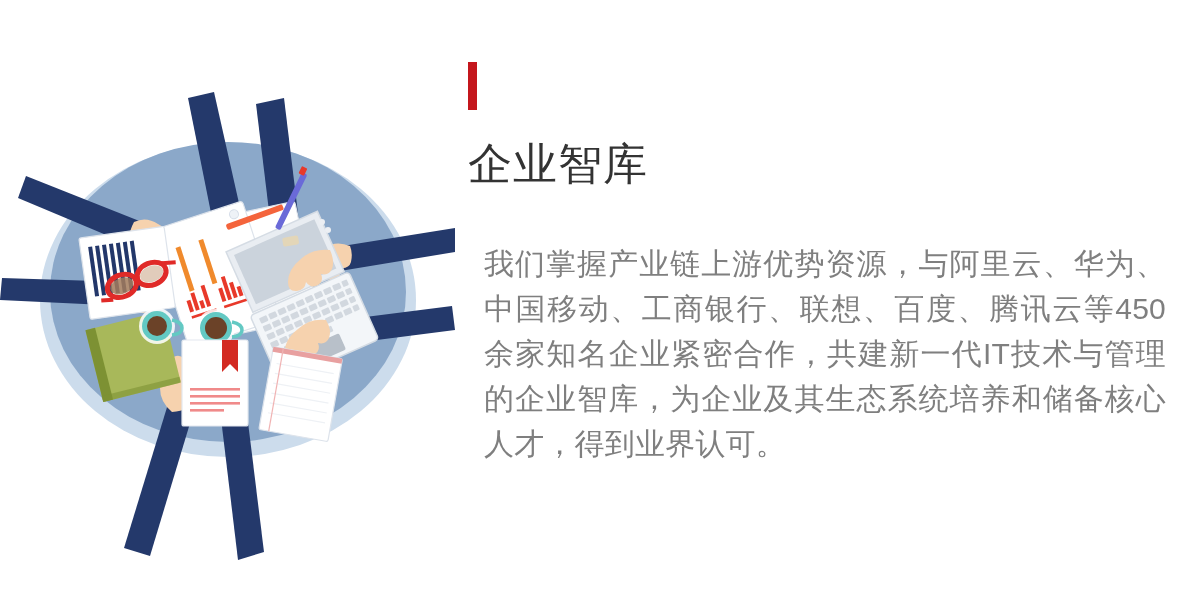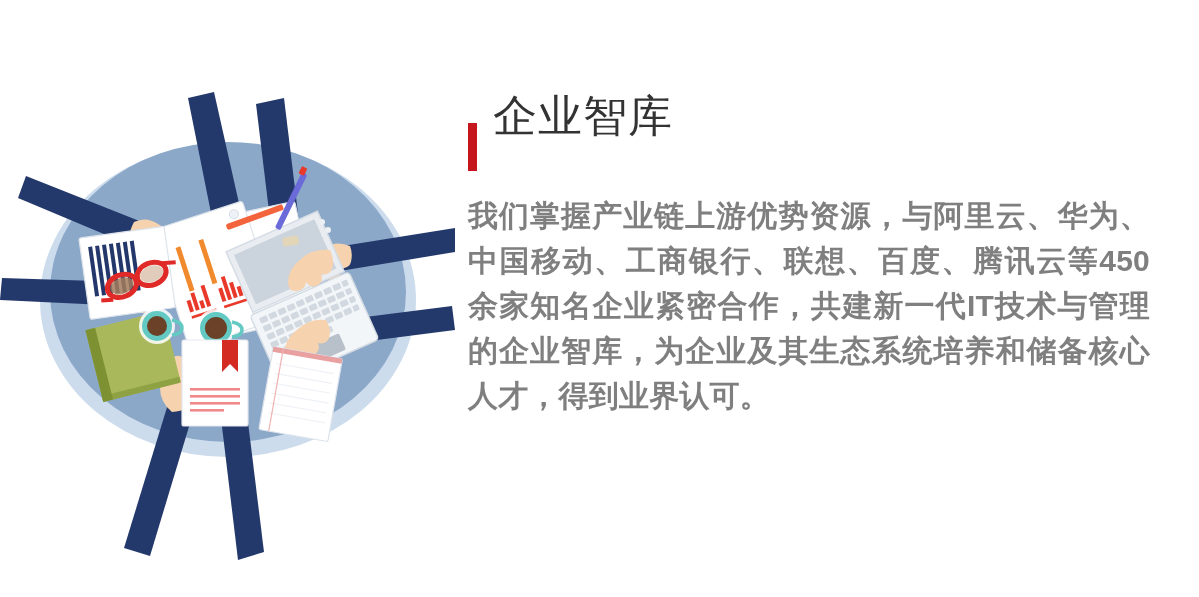--- a/index.html
+++ b/index.html
@@ -27,49 +27,50 @@
   .illu-svg{display:block;width:455px;height:597px;}
 
   
   .content{
     position:absolute;
     left:468px; top:62px;
     width:690px;
   }
   .title-row{
     display:flex;
-    align-items:flex-end;
+    align-items:flex-start;
     margin:0 0 22px 0;
+    flex-direction:column;
   }
   .title-bar{
     width:9px;
     height:48px;
     background:#c4161c;
     margin-right:16px;
     flex:0 0 auto;
   }
   .title-text{
     font-size:44px;
     line-height:50px;
     color:#333333;
     letter-spacing:1px;
     font-weight:400;
     white-space:nowrap;
   }
   .body-text{
-    margin:0;
+    margin:16px;
     padding:0;
     width:682px;
     font-size:30px;
     line-height:45px;
     color:#7f7f7f;
     letter-spacing:0.2px;
     text-align:justify;
     text-justify:inter-character;
-    font-weight:700;
+    font-weight:400;
   }
 </style>
 </head>
 <body>
 
 <div class="page">
 
   <div class="illustration">
     <svg class="illu-svg" viewBox="0 0 455 597" xmlns="http://www.w3.org/2000/svg">
 

